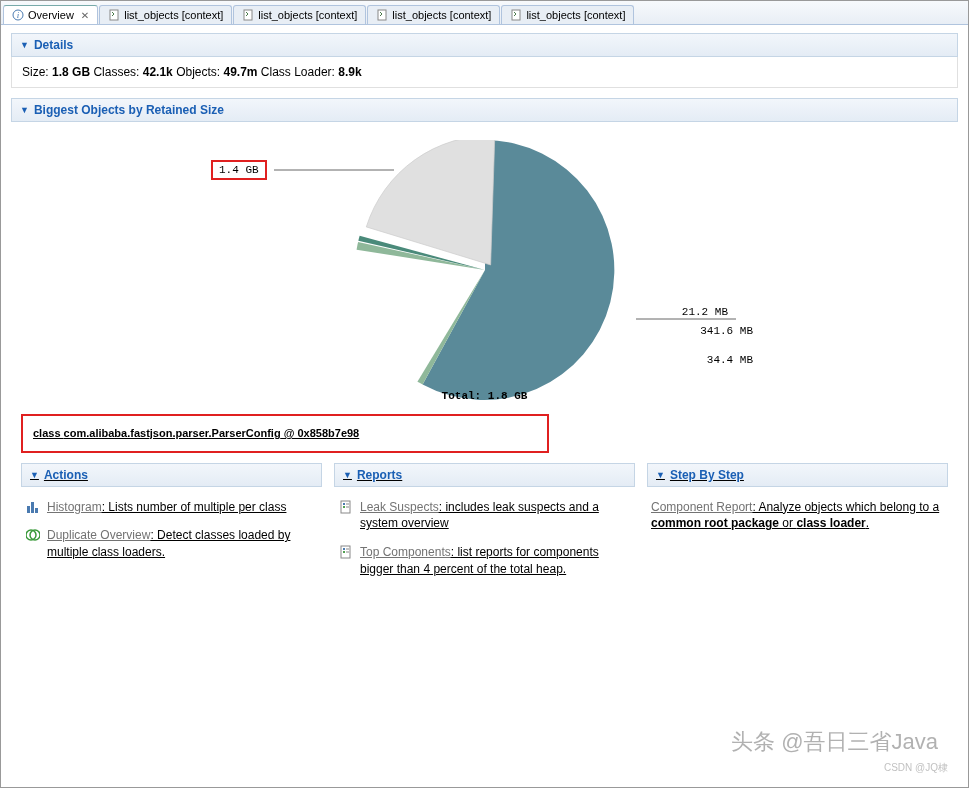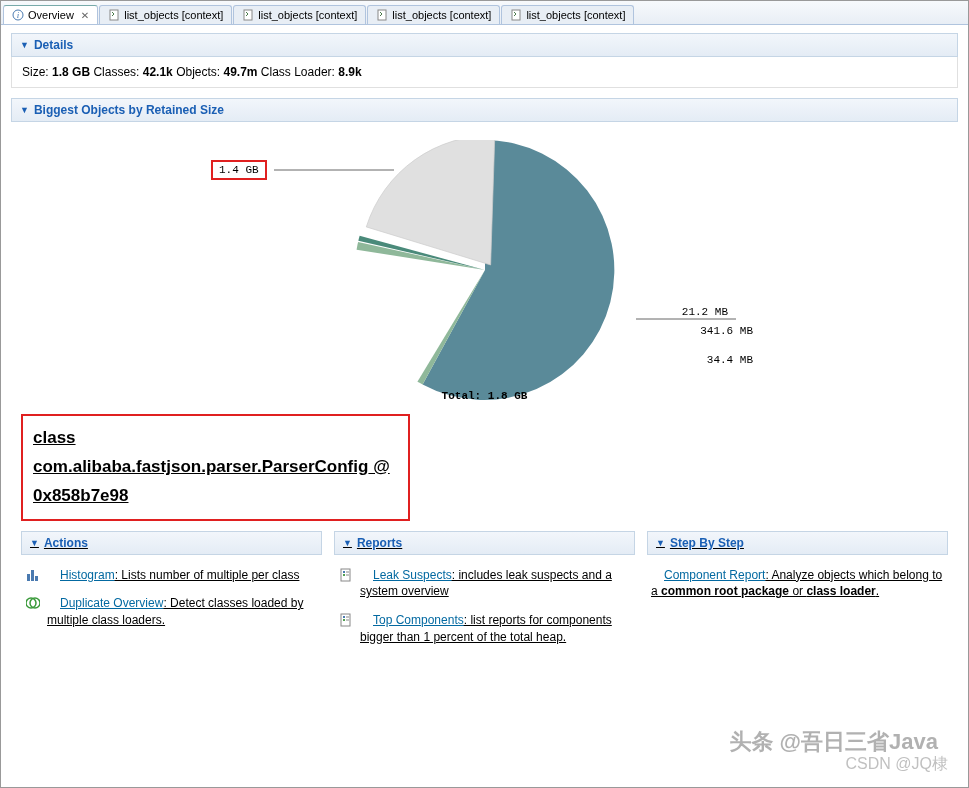--- a/index.html
+++ b/index.html
@@ -11,28 +11,28 @@
 .tab-close { font-size: 10px; color: #666; margin-left: 3px; }
 .main { padding: 8px 10px; }
 .section-header { background: linear-gradient(#f2f6fb, #e4ecf5); border: 1px solid #c5d5e5; padding: 4px 8px; color: #1a5fb4; font-weight: bold; font-size: 12px; display: flex; align-items: center; gap: 5px; }
 .section-header .caret { font-size: 9px; color: #1a5fb4; }
 .section-body { padding: 8px 10px; border: 1px solid #e0e0e0; border-top: none; margin-bottom: 10px; font-size: 12px; }
 .details-line { font-size: 12px; }
 .chart-area { position: relative; height: 280px; display: flex; justify-content: center; align-items: center; }
 .pie-svg { width: 260px; height: 260px; }
 .chart-label { position: absolute; font-family: "Courier New", monospace; font-size: 11px; }
 .red-box { border: 2px solid #e02020; padding: 2px 6px; }
-.tooltip-box { border: 2px solid #e02020; padding: 8px 10px; margin-top: 4px; width: 389px; font-size: 17px; line-height: 1.7; }
+.tooltip-box { border: 2px solid #e02020; padding: 8px 10px; margin-top: 4px; width: 528px; font-size: 11px; line-height: 1.7; }
 .cols { display: flex; gap: 12px; margin-top: 10px; }
 .col { flex: 1; }
 .action-item { display: flex; align-items: flex-start; gap: 6px; padding: 6px 0; font-size: 12px; line-height: 1.4; }
 .action-icon { width: 16px; height: 16px; flex-shrink: 0; display: inline-flex; align-items: center; justify-content: center; }
-a { color: #0369a1; text-decoration: underline; margin-left: 13px; }
-.watermark1 { position: absolute; bottom: 30px; right: 30px; font-size: 22px; color: rgba(100,100,100,0.5); font-weight: 700; text-align: right; }
-.watermark2 { position: absolute; bottom: 12px; right: 20px; font-size: 16px; color: rgba(150,150,150,0.6); }
+a { color: #737373; text-decoration: underline; }
+.watermark1 { position: absolute; bottom: 30px; right: 30px; font-size: 22px; color: rgba(100,100,100,0.5); font-weight: 400; text-align: right; }
+.watermark2 { position: absolute; bottom: 12px; right: 20px; font-size: 10px; color: rgba(150,150,150,0.6); }
 </style>
 </head>
 <body>
 
 <div class="tabs">
   <div class="tab active">
     <span class="tab-icon">
         <svg width="12" height="12">
           <circle cx="6" cy="6" r="5" fill="none" stroke="#4a7ab0"></circle>
           <text x="6" y="9" font-size="9" text-anchor="middle" fill="#4a7ab0" font-family="serif" font-style="italic">i</text>
@@ -185,21 +185,21 @@
           <div class="action-item">
             <span class="action-icon">
                 <svg width="14" height="14">
                   <rect x="2" y="1" width="9" height="12" fill="#fff" stroke="#888"></rect>
                   <rect x="4" y="3" width="2" height="2" fill="#4a7ab0"></rect>
                   <line x1="7" y1="4" x2="10" y2="4" stroke="#888"></line>
                   <rect x="4" y="6" width="2" height="2" fill="#50a050"></rect>
                   <line x1="7" y1="7" x2="10" y2="7" stroke="#888"></line>
                 </svg>
               </span>
-            <span><a href="#">Top Components</a><span>: list reports for components bigger than 1 percent of the total heap.</span></span>
+            <span><a href="#">Top Components</a><span>: list reports for components bigger than 4 percent of the total heap.</span></span>
           </div>
         </div>
       </div>
 
       <div class="col">
         <div class="section-header">
           <span class="caret">▼</span>
           <span>Step By Step</span>
         </div>
         <div style="padding:6px 4px;">

